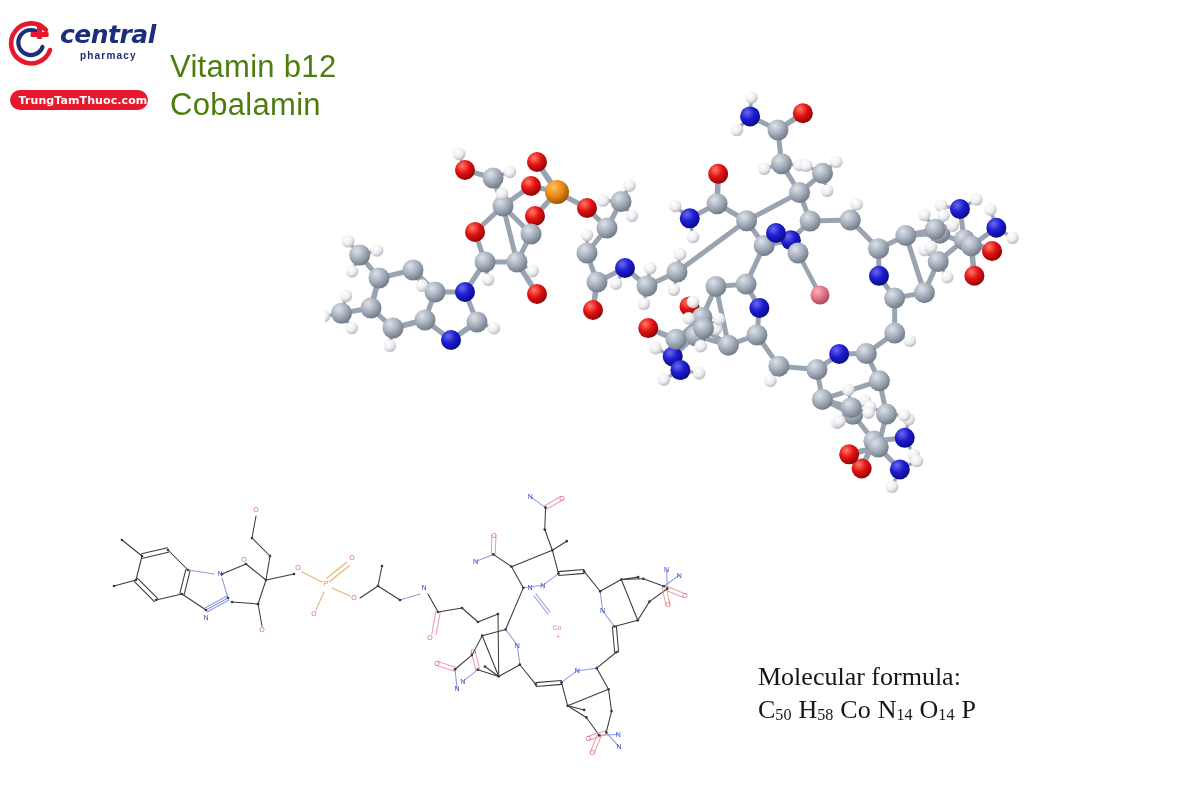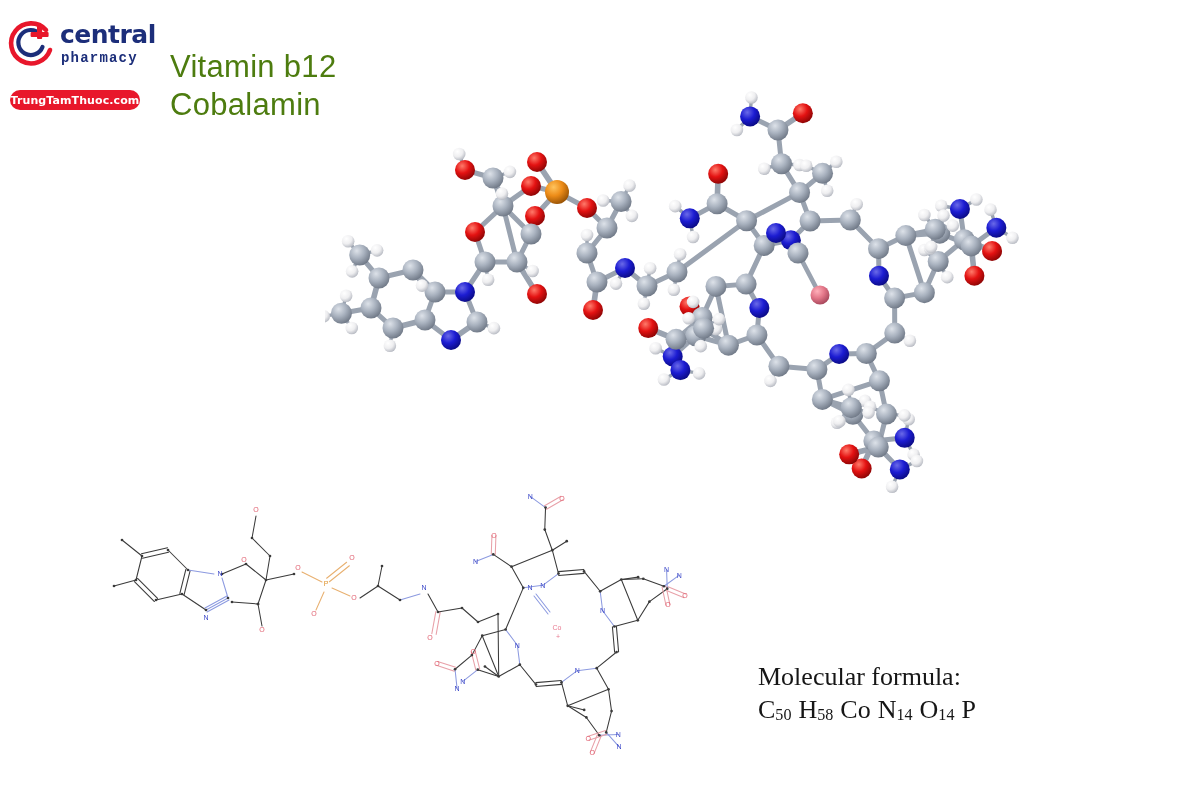--- a/index.html
+++ b/index.html
@@ -8,30 +8,30 @@
     font-family:"Liberation Serif", serif;
   }
   #root{position:relative;width:1200px;height:799px;background:#fff;}
 
   
   .logo-wrap{position:absolute;left:6px;top:18px;width:140px;height:80px;}
   .logo-mark{position:absolute;left:0;top:2px;width:52px;height:48px;}
   .logo-text{position:absolute;left:54px;top:4px;}
   .logo-central{
     font-family:"DejaVu Sans", sans-serif;font-weight:bold;font-size:25px;
-    color:#1c2e7a;letter-spacing:-0.5px;line-height:1;
+    color:#1c2e7a;letter-spacing:-0.5px;line-height:1;font-style:italic;
   }
   .logo-pharmacy{
-    font-family:Liberation Mono, monospace;font-weight:bold;font-size:14px;
-    color:#1c2e7a;letter-spacing:1.2px;line-height:1;margin-top:4px;margin-left:1px;
+    font-family:Liberation Sans, sans-serif;font-weight:bold;font-size:10px;
+    color:#1c2e7a;letter-spacing:1.2px;line-height:1;margin-top:4px;margin-left:1px;text-align:center;
   }
   .logo-banner{
     position:absolute;left:4px;top:72px;width:130px;height:20px;
     background:#e8172b;border-radius:10px;
-    display:flex;align-items:center;justify-content:center;
+    display:flex;align-items:center;justify-content:center;padding-left:8px;
   }
   .logo-banner span{
     font-family:"DejaVu Sans", sans-serif;font-weight:bold;font-size:11px;
     color:#ffffff;letter-spacing:0.1px;
   }
 
   
   .title-block{position:absolute;left:170px;top:48px;}
   .title-line{
     font-family:Liberation Sans, sans-serif;font-size:31px;color:#4d7c0f;

